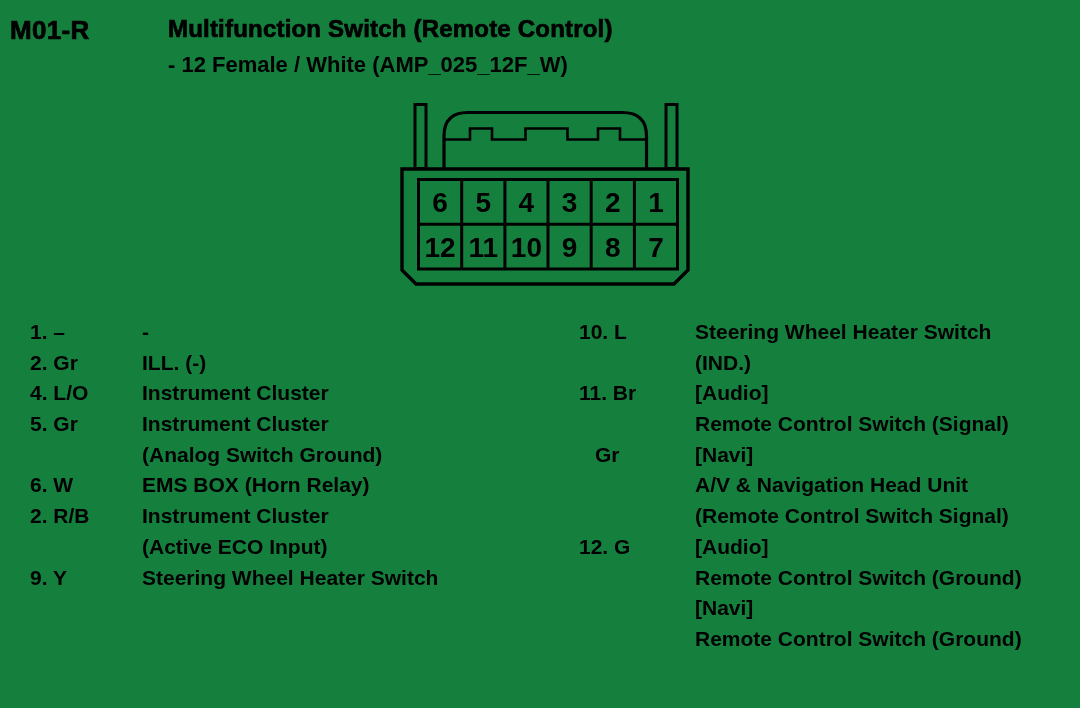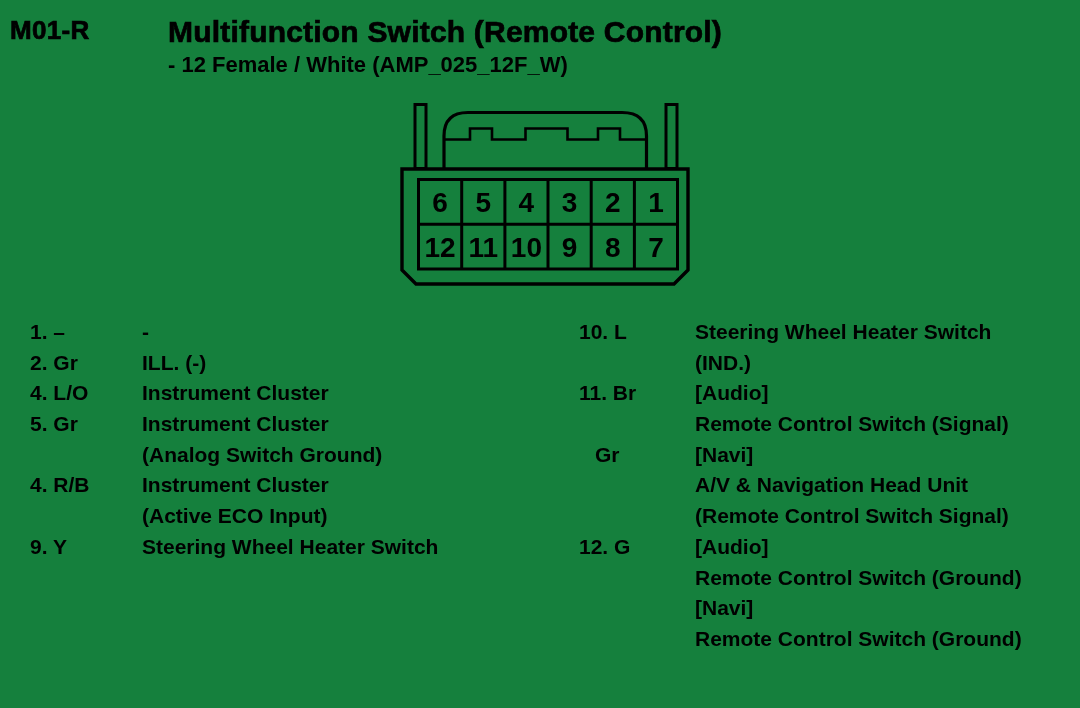--- a/index.html
+++ b/index.html
@@ -14,21 +14,21 @@
   }
   .hdr-code {
     position:absolute; left:10px; top:15px;
     font-size:26px; font-weight:700;
     -webkit-text-stroke:0.7px #000;
     letter-spacing:0.3px;
     white-space:nowrap;
   }
   .hdr-title {
     position:absolute; left:168px; top:15px;
-    font-size:30px; font-weight:700;
+    font-size:24px; font-weight:700;
     -webkit-text-stroke:0.7px #000;
     letter-spacing:0.2px;
     white-space:nowrap;
   }
   .hdr-sub {
     position:absolute; left:168px; top:52px;
     font-size:22px; font-weight:700;
     white-space:nowrap;
   }
   svg.connector { position:absolute; left:395px; top:98px; }
@@ -107,21 +107,25 @@
       </div>
     <div class="prow">
         <span class="pin">5. Gr</span>
         <span class="desc">Instrument Cluster</span>
       </div>
     <div class="prow">
         <span class="pin"></span>
         <span class="desc">(Analog Switch Ground)</span>
       </div>
     <div class="prow">
-        <span class="pin">4. R/B</span>
+        <span class="pin">6. W</span>
+        <span class="desc">EMS BOX (Horn Relay)</span>
+      </div>
+    <div class="prow">
+        <span class="pin">2. R/B</span>
         <span class="desc">Instrument Cluster</span>
       </div>
     <div class="prow">
         <span class="pin"></span>
         <span class="desc">(Active ECO Input)</span>
       </div>
     <div class="prow">
         <span class="pin">9. Y</span>
         <span class="desc">Steering Wheel Heater Switch</span>
       </div>

